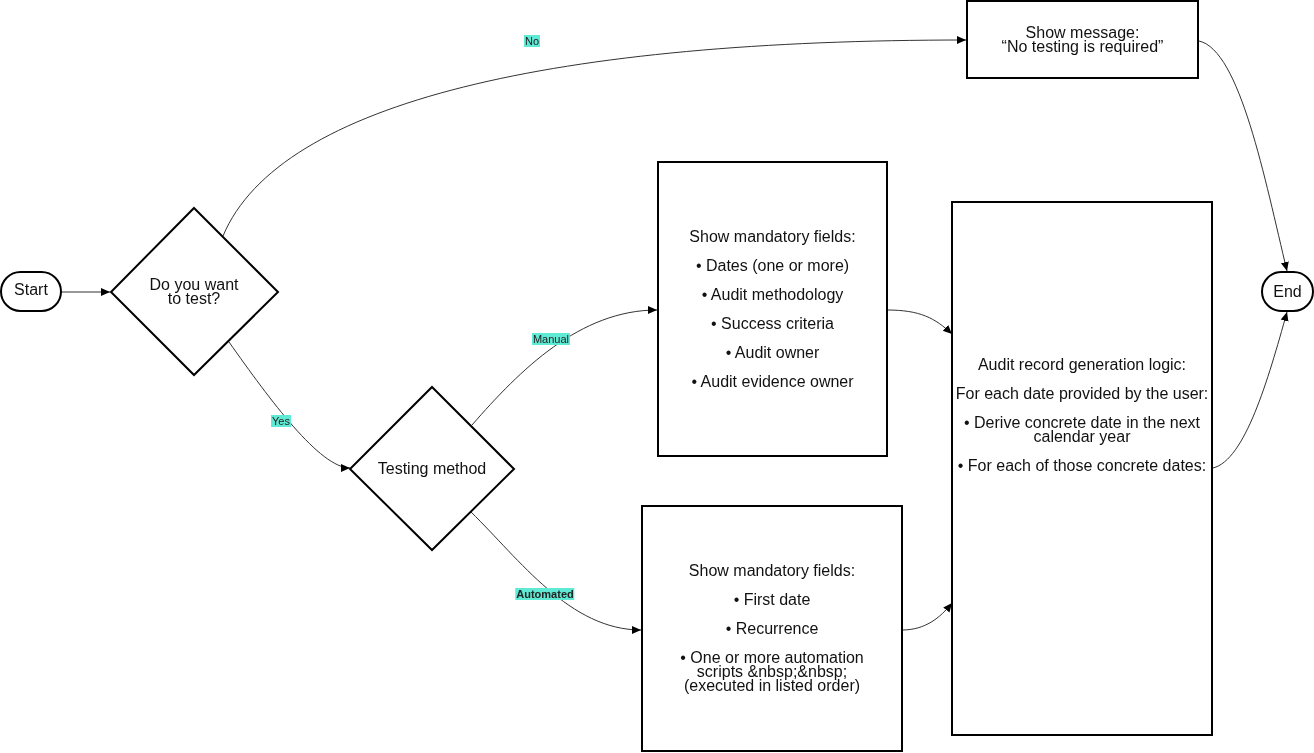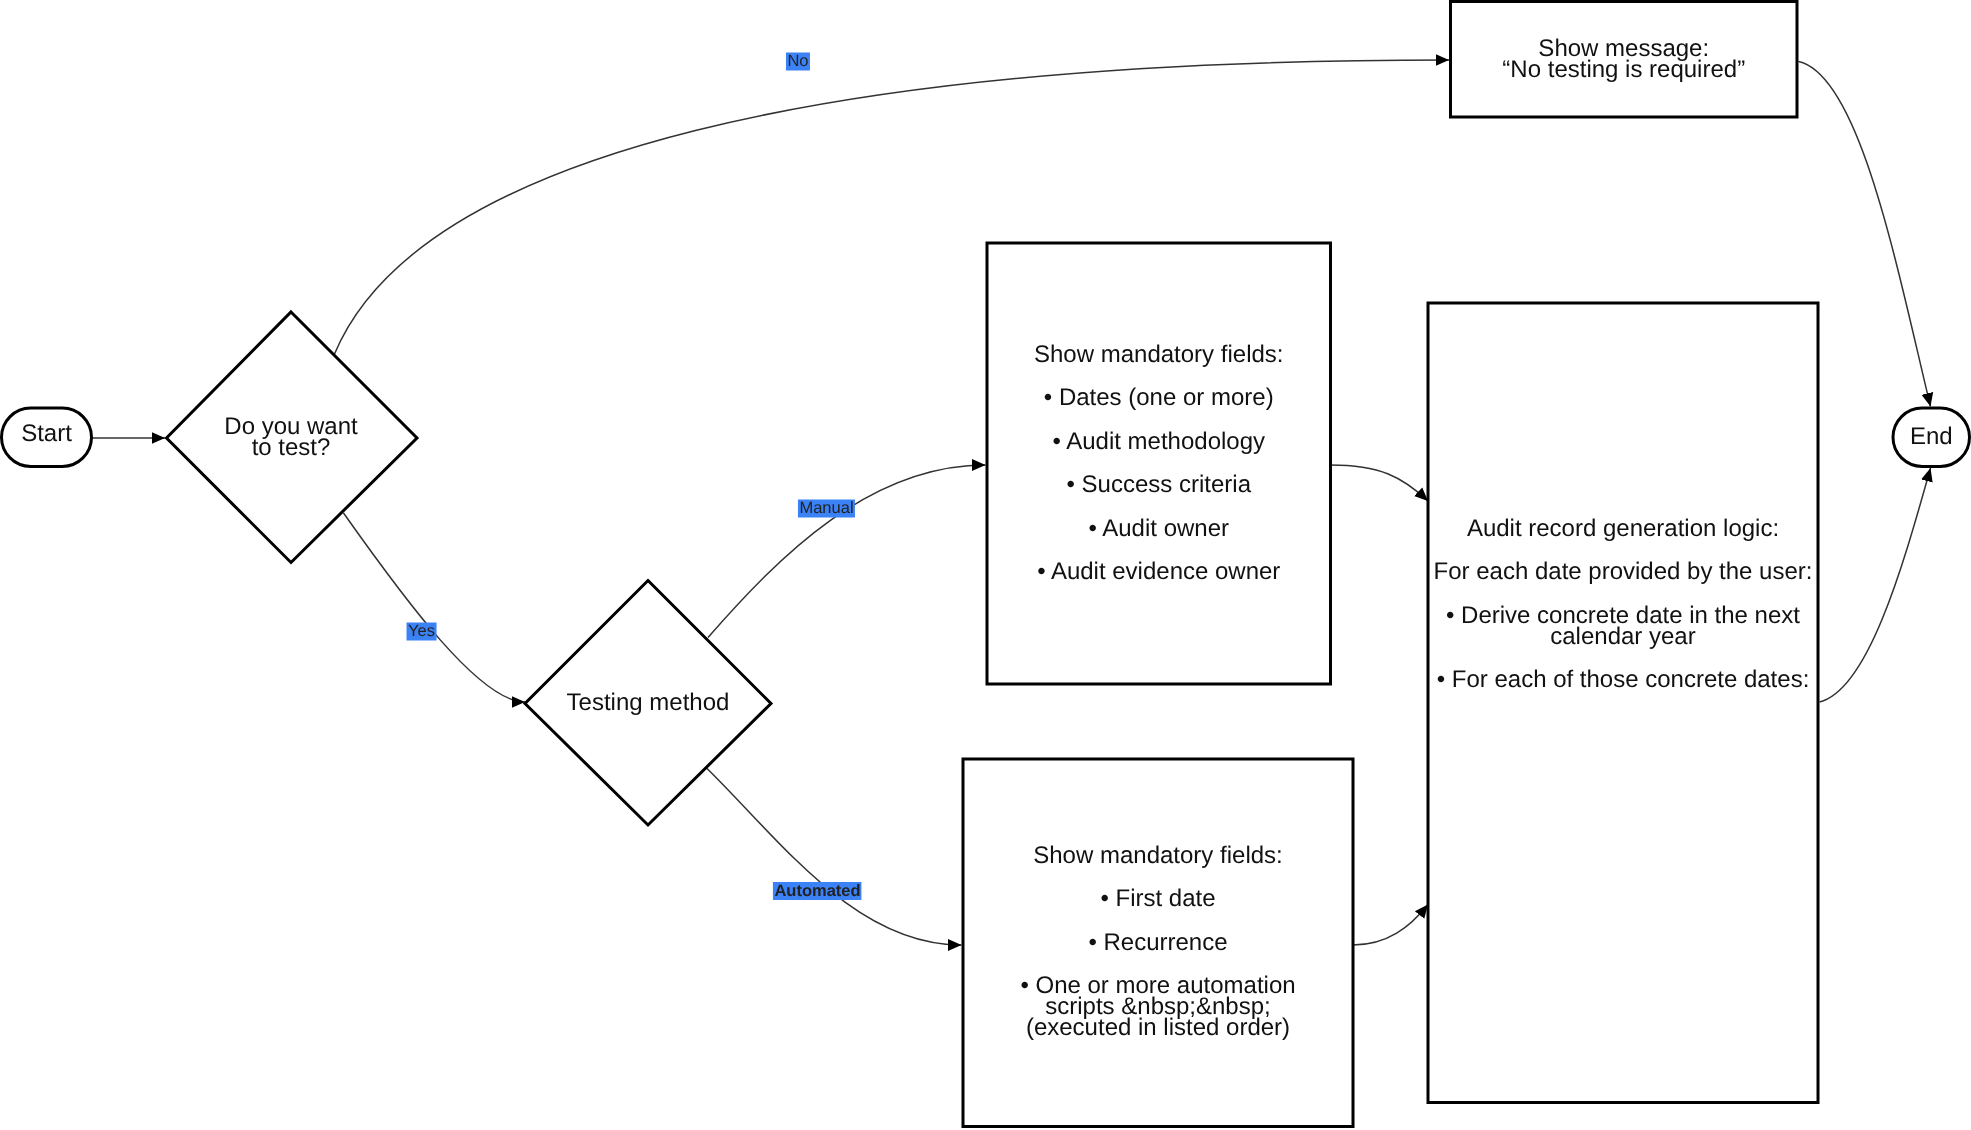--- a/index.html
+++ b/index.html
@@ -3,21 +3,21 @@
   <meta charset="utf-8">
   <style>
     html, body { margin: 0; padding: 0; background: #ffffff; }
     body { width: 1314px; height: 753px; position: relative; overflow: hidden;
            font-family: "Liberation Sans", sans-serif; color: #111111; }
     #canvas { position: absolute; left: 0; top: 0; width: 1314px; height: 753px; }
     .node-text { position: absolute; display: flex; flex-direction: column; align-items: center;
                  justify-content: center; text-align: center; font-size: 16px; line-height: 14px; color: #111; }
     .node-text p { margin: 0 0 15px 0; }
     .node-text p:last-child { margin-bottom: 0; }
-    .edge-label { position: absolute; font-size: 11px; line-height: 12px; background: #3b82f6; color: #222;
+    .edge-label { position: absolute; font-size: 11px; line-height: 12px; background: #5eead4; color: #222;
                   padding: 0 1px; transform: translate(-50%, -50%); white-space: nowrap; }
   </style>
 </head>
 <body>
 
 <svg id="canvas" width="1314" height="753" viewBox="0 0 1314 753">
   <defs>
     <marker id="arrow" markerWidth="10" markerHeight="10" refX="9" refY="5" orient="auto" markerUnits="userSpaceOnUse">
       <path d="M0,1 L9,5 L0,9 z" fill="#000"></path>
     </marker>
@@ -70,21 +70,21 @@
   <p>• Audit evidence owner</p>
 </div>
 
 <div class="node-text" style="left:642px;top:506px;width:260px;height:245px;">
   <p>Show mandatory fields:</p>
   <p>• First date</p>
   <p>• Recurrence</p>
   <p style="width:215px;">• One or more automation scripts &amp;nbsp;&amp;nbsp;(executed in listed order)</p>
 </div>
 
-<div class="node-text" style="left:952px;top:194px;width:260px;height:533px;justify-content:flex-start;padding-top:152px;box-sizing:border-box;">
+<div class="node-text" style="left:952px;top:206px;width:260px;height:533px;justify-content:flex-start;padding-top:152px;box-sizing:border-box;">
   <p>Audit record generation logic:</p>
   <p>For each date provided by the user:</p>
   <p style="width:262px;">• Derive concrete date in the next calendar year</p>
   <p>• For each of those concrete dates:</p>
 </div>
 
 <div class="node-text" style="left:1262px;top:272px;width:51px;height:39px;justify-content:center;">
   <span>End</span>
 </div>
 

